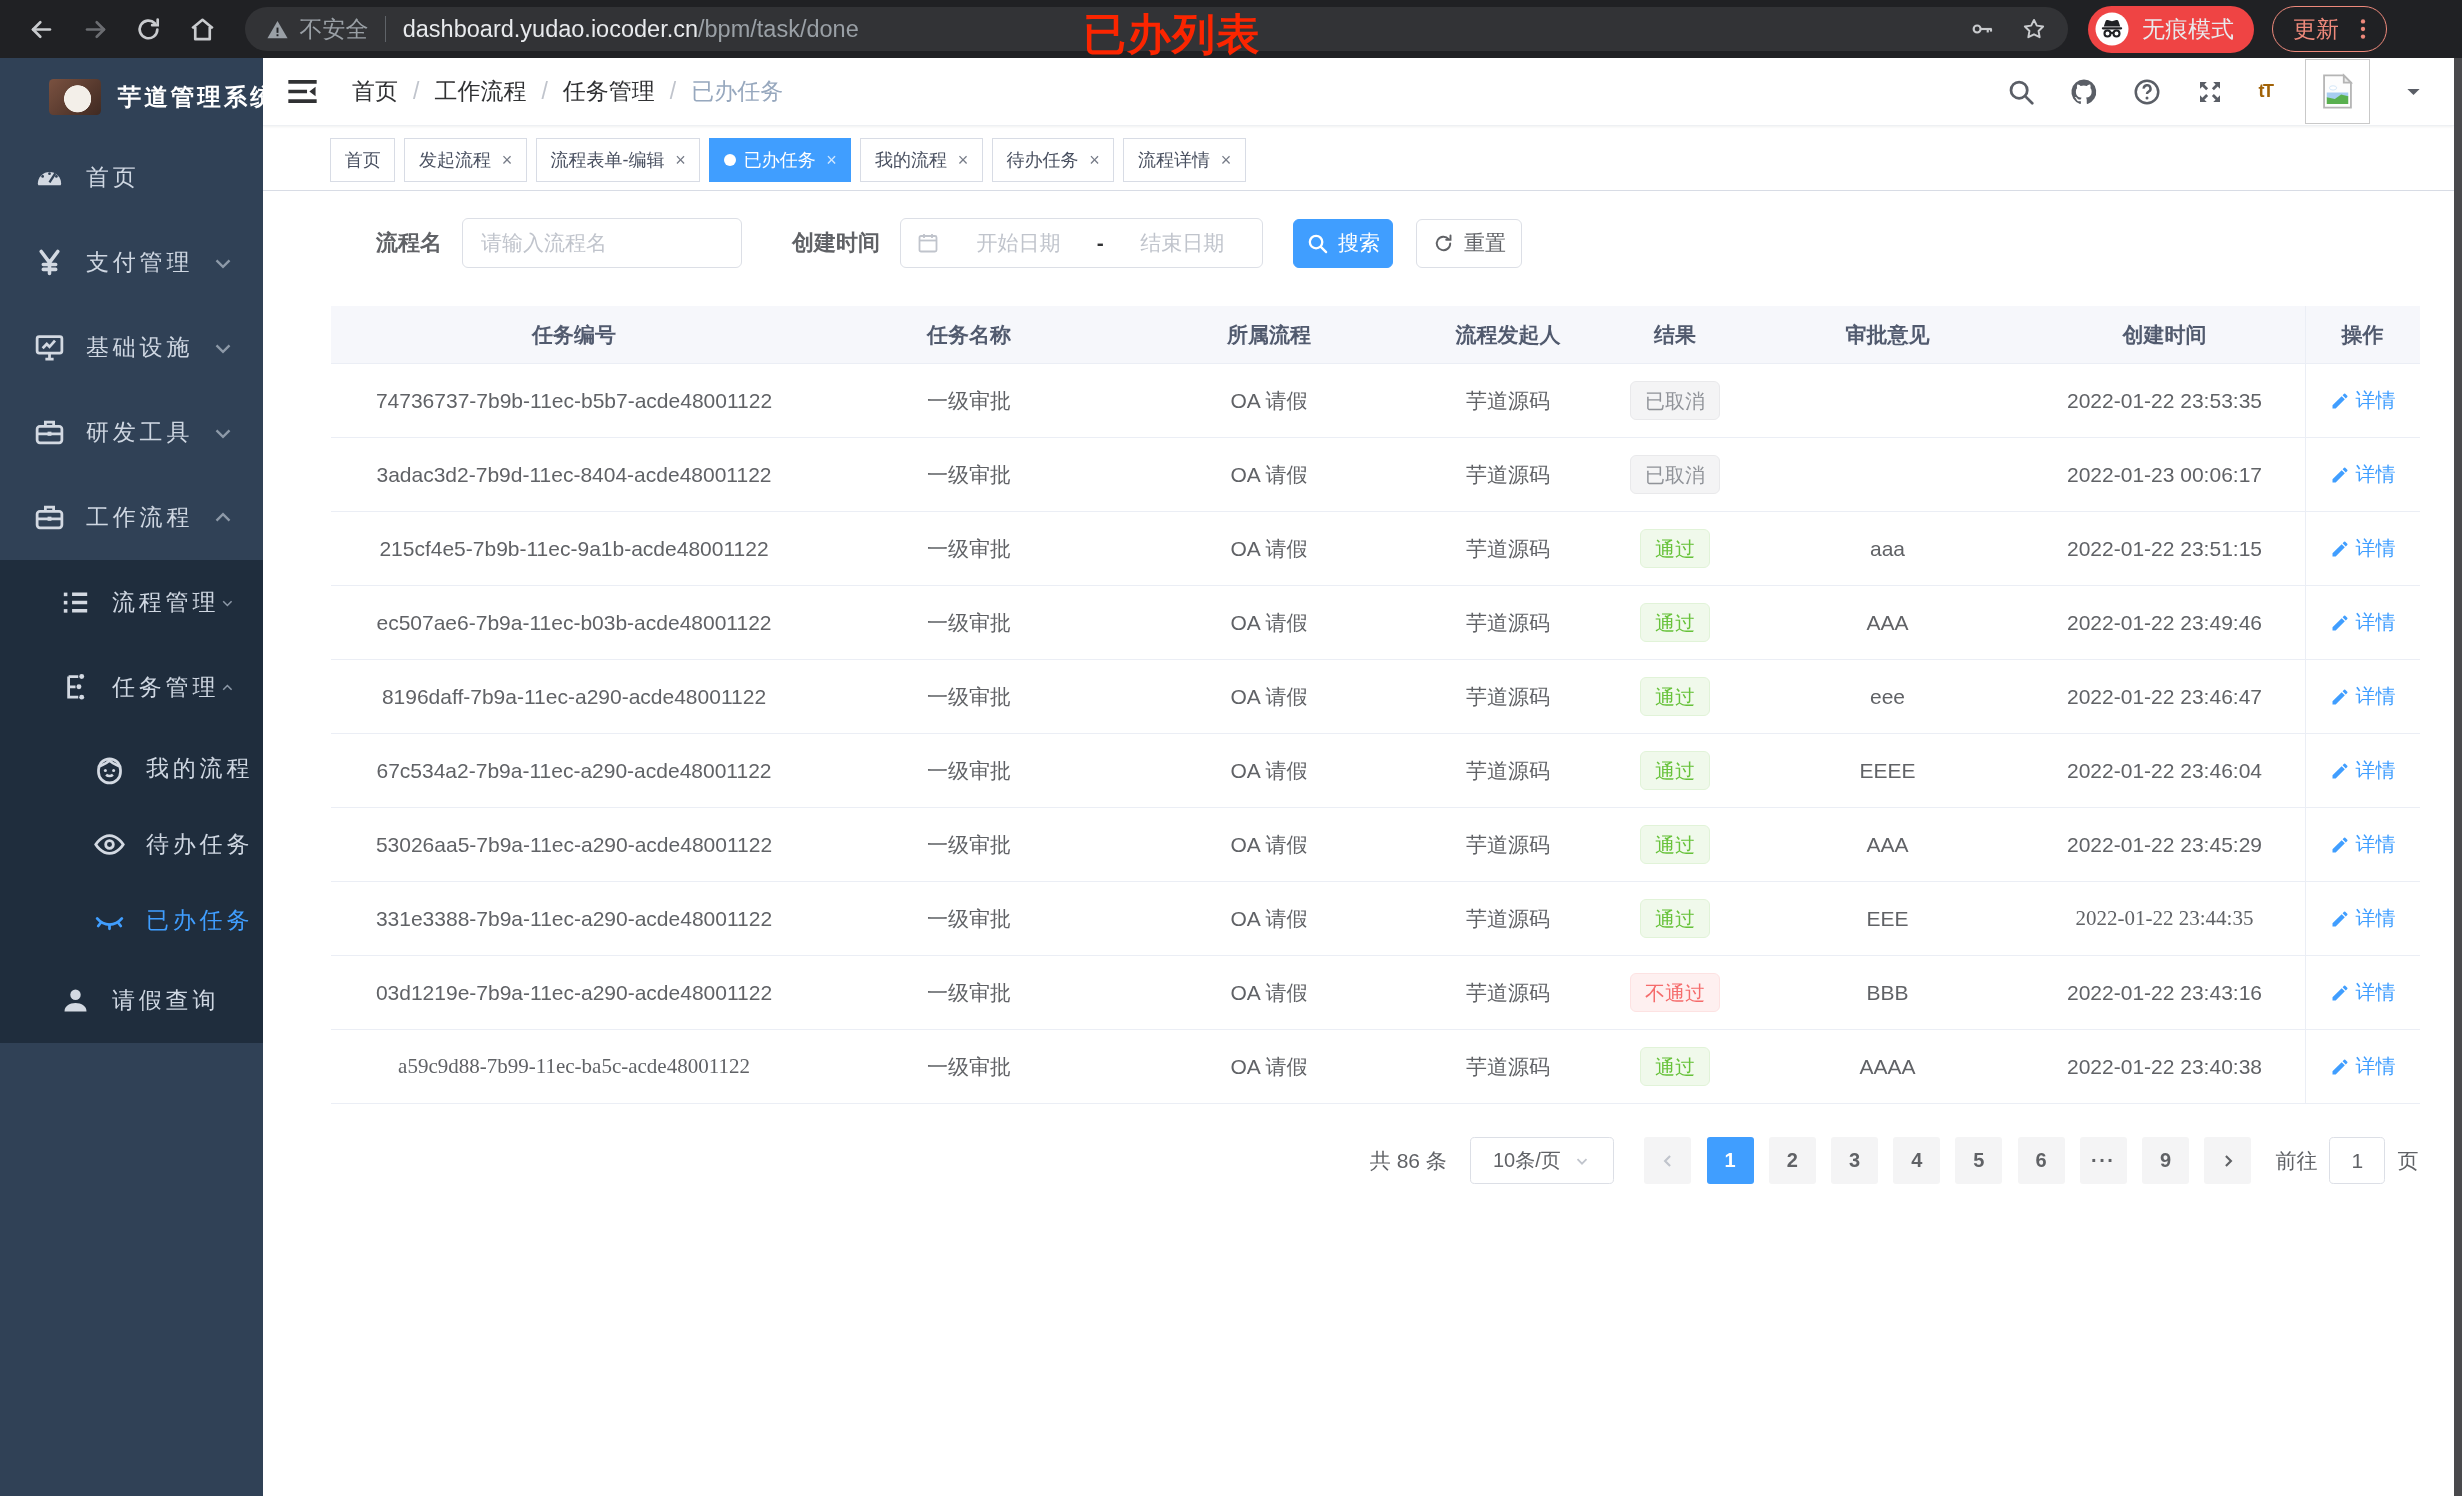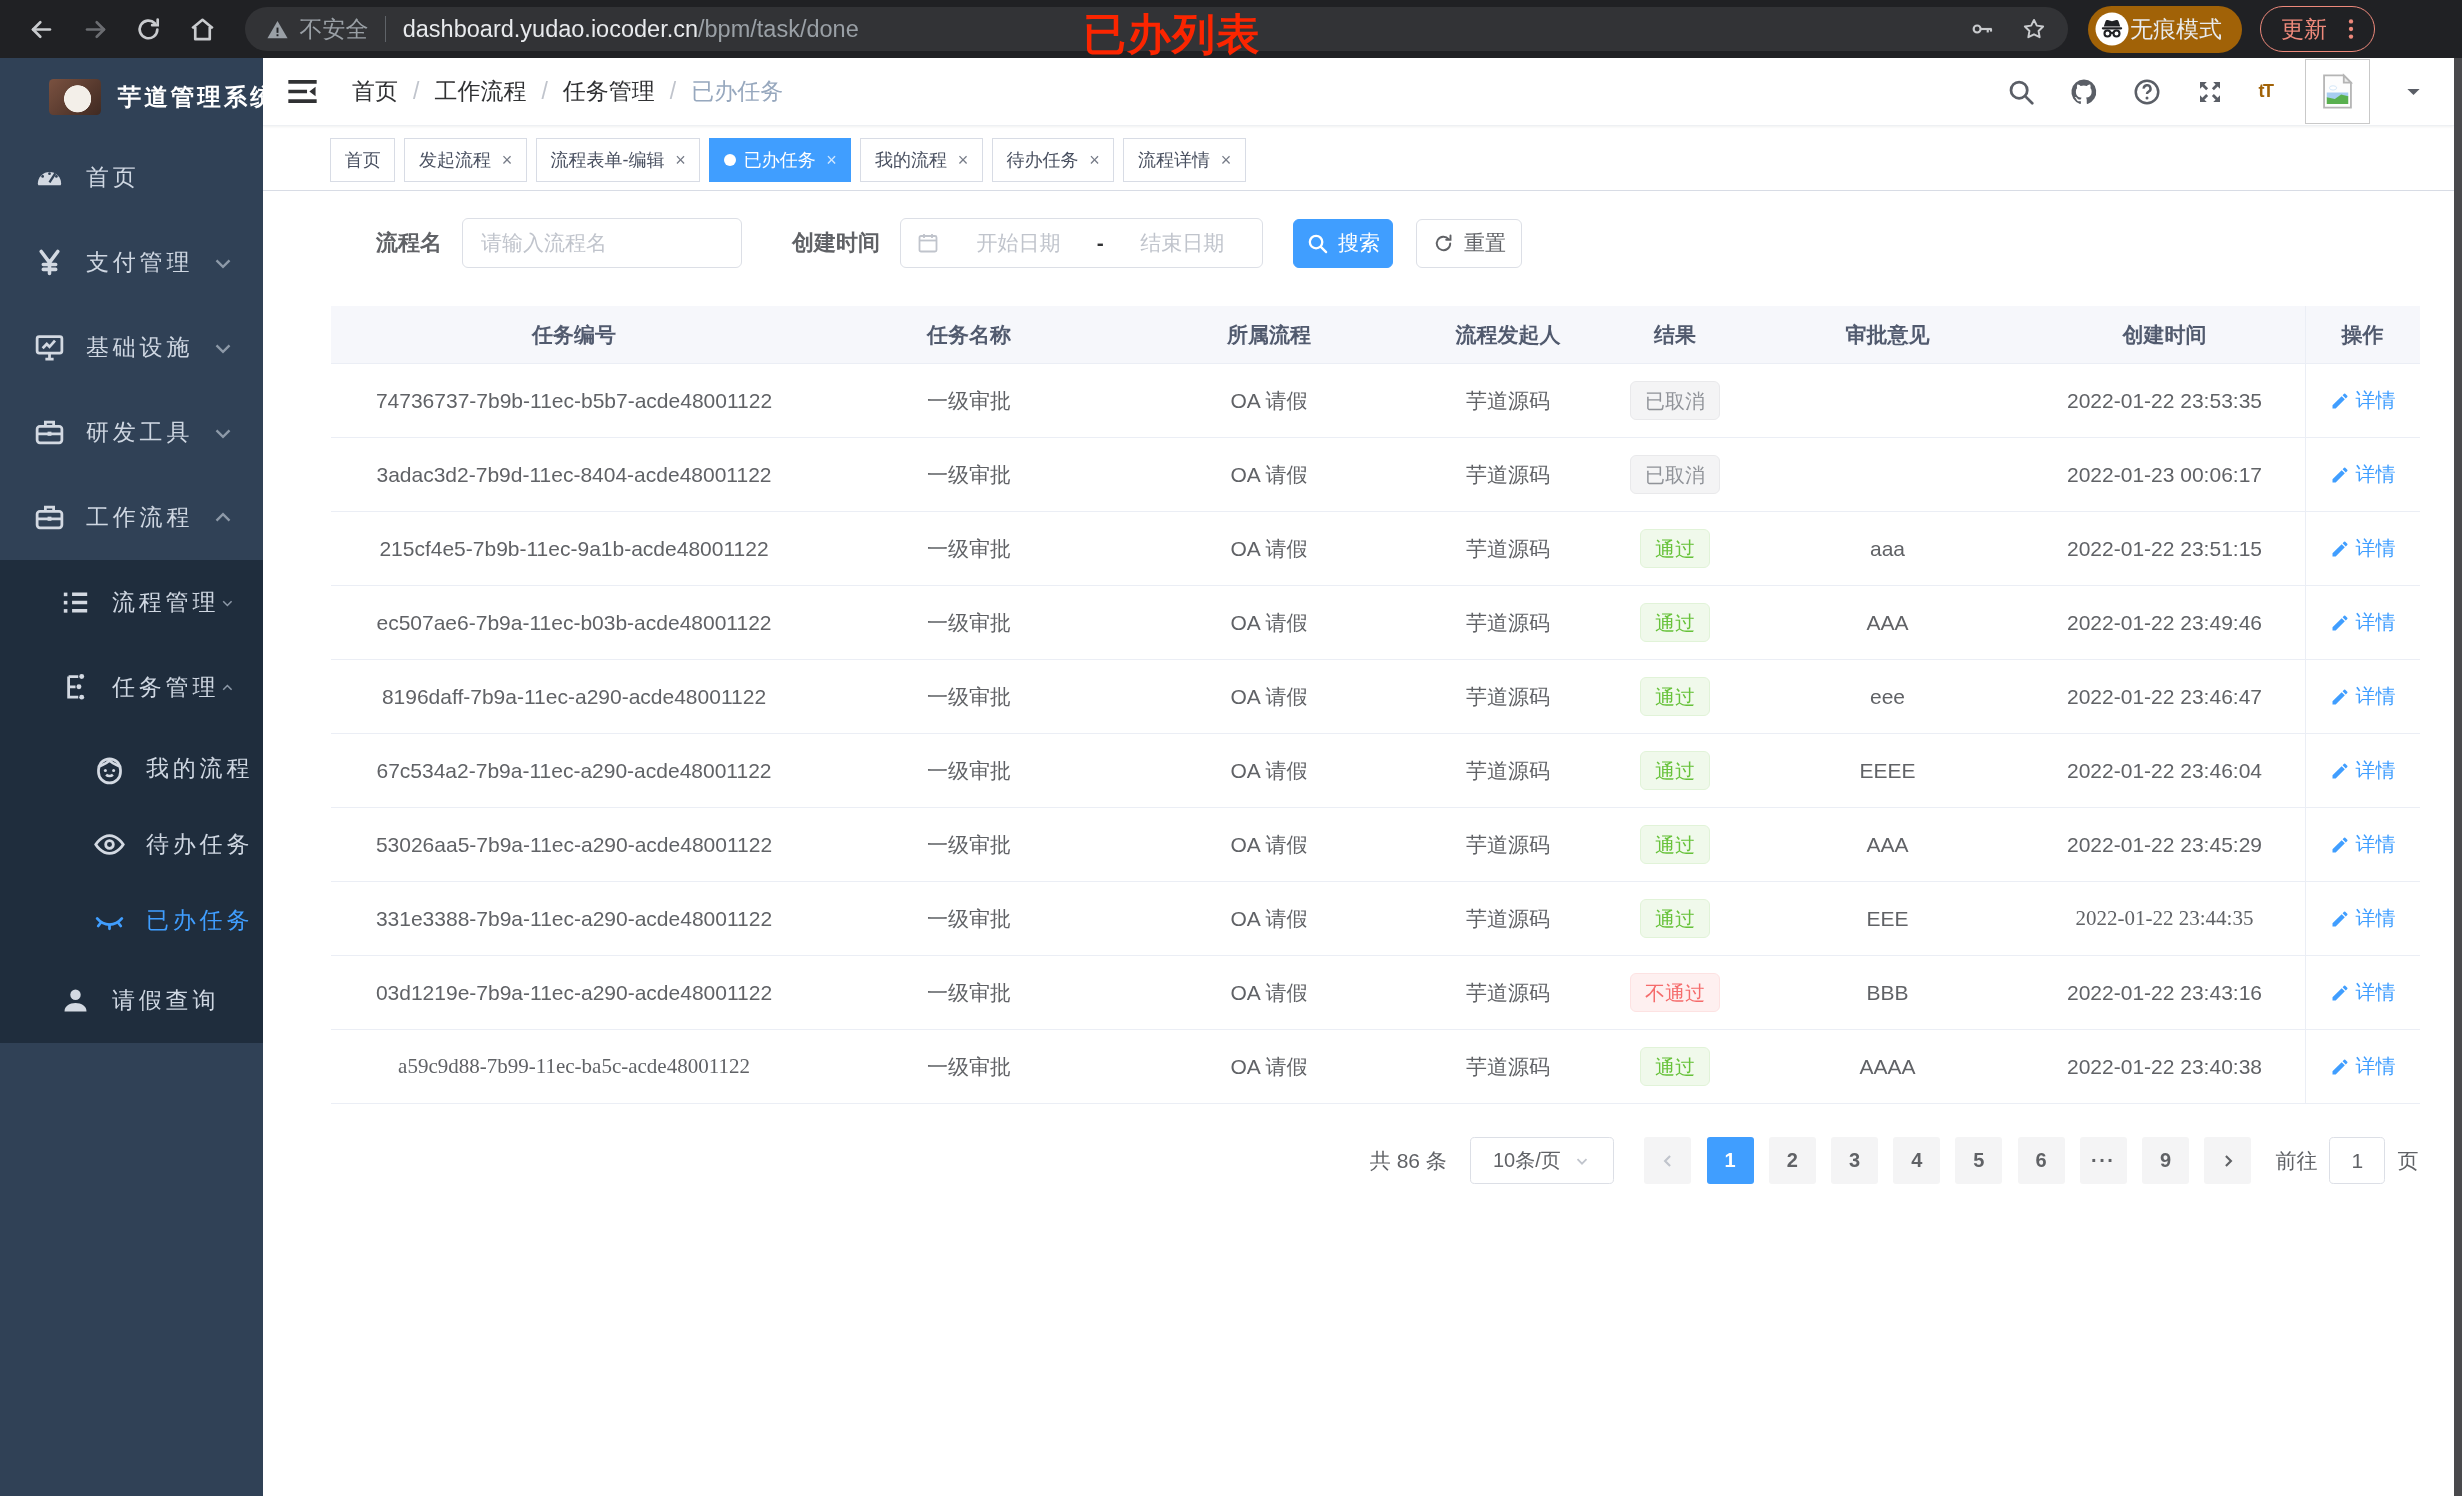--- a/index.html
+++ b/index.html
@@ -14,21 +14,21 @@
   .nav-btn .ic { width:29px; height:29px; }
   .nav-btn.disabled { color:#6b6d71; }
   #url-pill { height:44px; background:#323336; border-radius:22px; display:flex; align-items:center; padding:0 21px; margin-left:10.6px; flex:1 1 auto; max-width:1823px; }
   #url-pill .warn { width:23px; height:23px; color:#9aa0a6; margin-right:10.6px; }
   .sec-label { color:#9aa0a6; font-size:23px; }
   .pill-sep { width:0.8px; height:26px; background:#5f6368; margin:0 16.7px; }
   .url-host { color:#e8eaed; font-size:23.5px; }
   .url-path { color:#9aa0a6; font-size:23.5px; }
   .pill-right { margin-left:auto; display:flex; align-items:center; gap:26px; color:#c9cbce; }
   .pill-right .ic { width:26px; height:26px; }
-  #incognito-badge { margin-left:20px; height:47px; border-radius:23.5px; background:#a16207; display:flex; align-items:center; padding:0 20px 0 6px; flex:0 0 auto; }
+  #incognito-badge { margin-left:20px; height:47px; border-radius:23.5px; background:#ef4444; display:flex; align-items:center; padding:0 20px 0 6px; gap:12px; flex:0 0 auto; }
   #incognito-badge .ic { width:36px; height:36px; }
   #incognito-badge span { color:#e8eaed; font-size:23px; }
   #update-pill { margin-left:18px; height:46px; border:1.5px solid #ee897b; border-radius:23px; display:flex; align-items:center; padding:0 10.6px 0 20px; gap:10.6px; color:#ee897b; flex:0 0 auto; }
   #update-pill .upd { font-size:23px; }
   #update-pill .ic { width:26px; height:26px; }
   #annotation { position:absolute; left:1059px; top:6px; font-size:43px; font-weight:bold; color:#fb2500; z-index:9; pointer-events:none; letter-spacing:1.5px;margin-left:24px; }
 
   
   #sidebar { position:absolute; left:0; top:58px; width:263px; bottom:0; background:#304156; z-index:2; }
   #logo-row { height:77px; display:flex; align-items:center; padding:0 0 0 49px; gap:16.7px; }

